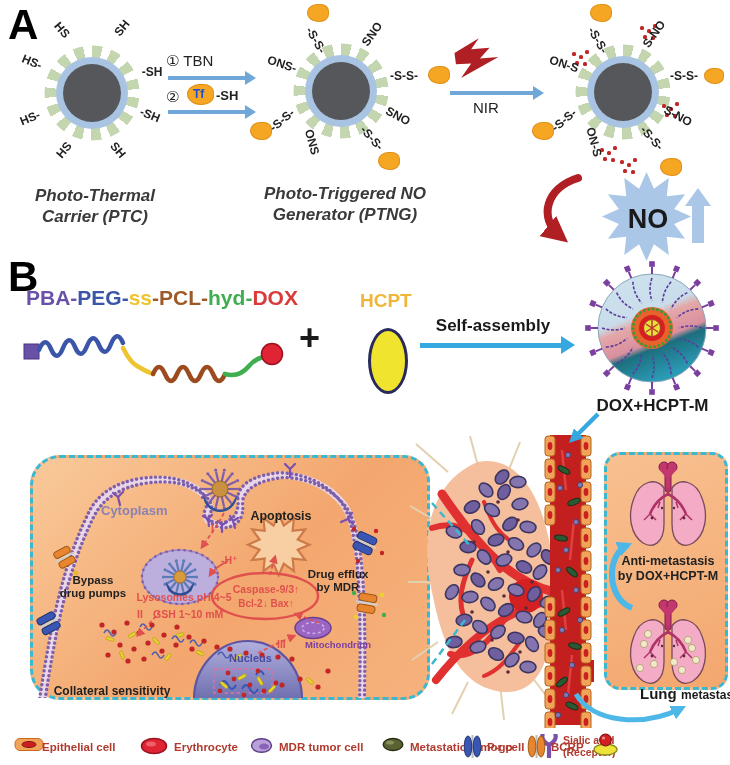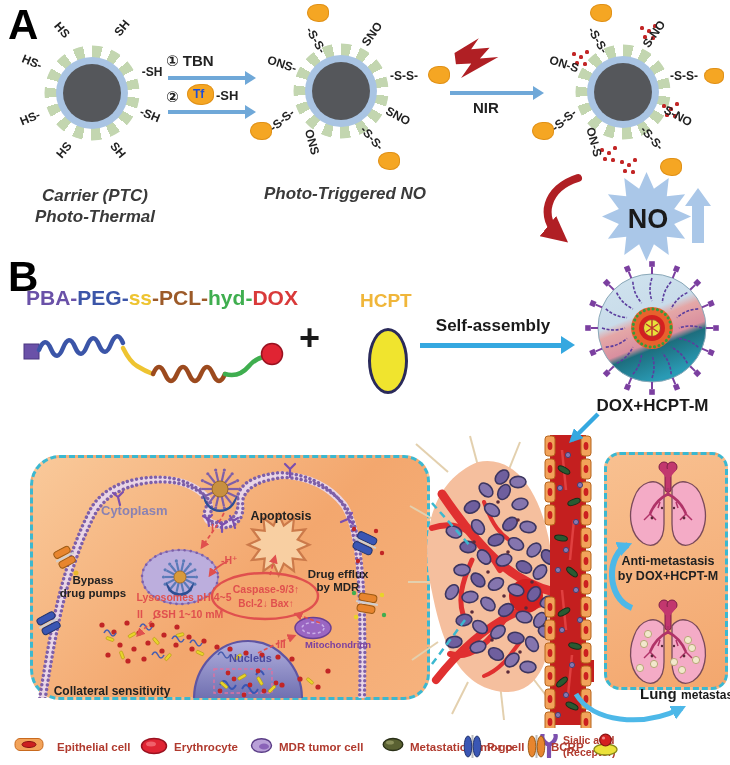--- a/index.html
+++ b/index.html
@@ -18,21 +18,21 @@
      background:repeating-conic-gradient(#c3d6b0 0deg 13deg, rgba(0,0,0,0) 13deg 24deg);
      -webkit-mask:radial-gradient(circle closest-side, transparent 0 32px, #000 33px 47px, transparent 48px);
      mask:radial-gradient(circle closest-side, transparent 0 32px, #000 33px 47px, transparent 48px);}
   .np-ring{position:absolute;left:12px;top:12px;width:72px;height:72px;border-radius:50%;background:#a9c4e3;}
   .np-core{position:absolute;left:19px;top:19px;width:58px;height:58px;border-radius:50%;background:#55575b;}
   .arr{position:absolute;background:#6fa8d8;height:4px;z-index:4;}
   .arr::after{content:"";position:absolute;right:-10px;top:-5px;border:7px solid transparent;
               border-left:11px solid #6fa8d8;border-right:0;}
   .arr.big{height:5px;background:#35a8e0;}
   .arr.big::after{border:9px solid transparent;border-left:14px solid #35a8e0;border-right:0;top:-7px;right:-13px;}
-  .bold15{font-size:15px;font-weight:700;color:#222;}
+  .bold15{font-size:15px;font-weight:400;color:#222;}
   .dotc{position:absolute;width:4px;height:4px;background:#c22525;border-radius:1.5px;z-index:6;}
   #cellbox{position:absolute;left:30px;top:455px;width:400px;height:245px;border-radius:30px 26px 26px 30px;
      background:linear-gradient(135deg,#f9c countryside99a,#f2a368);
      background:linear-gradient(135deg,#f9c99a 0%,#f3a76e 55%,#f6b27d 100%);
      border:3px dashed #3bb8d0;box-sizing:border-box;z-index:2;}
   #rightpanel{position:absolute;left:604px;top:452px;width:124px;height:238px;border-radius:16px;
      background:linear-gradient(160deg,#f8c090 0%,#f3a76e 100%);
      border:3px dashed #3bb8d0;box-sizing:border-box;z-index:2;}
   .cell-label{position:absolute;z-index:10;font-weight:800;color:#222;text-align:center;line-height:1.15;}
   .redtxt{color:#e0504e;}
@@ -71,25 +71,26 @@
   <div class="txt bold15" style="left:166px;top:88px;">②</div>
   <div class="blob" style="left:187px;top:84px;width:27px;height:21px;z-index:9;"></div>
   <div class="txt" style="left:193px;top:87px;font-size:12px;font-weight:800;color:#1d4ed8;">Tf</div>
   <div class="txt" style="left:216px;top:88px;font-size:13px;font-weight:800;color:#222;">-SH</div>
   <div class="arr" style="left:168px;top:110px;width:78px;"></div>
 
   <div class="arr" style="left:450px;top:91px;width:84px;"></div>
   <div class="txt bold15" style="left:473px;top:99px;">NIR</div>
 
   <div class="txt cap" style="left:15px;top:185px;width:160px;">
+    <div>Photo-Thermal</div>
     <div>Carrier (PTC)</div>
-    <div>Photo-Thermal</div>
   </div>
   <div class="txt cap" style="left:255px;top:183px;width:180px;">
     <div>Photo-Triggered NO</div>
+    <div>Generator (PTNG)</div>
   </div>
 
   <div class="txt panel-letter" style="left:8px;top:256px;">B</div>
 
   <div class="txt" id="polymer-title" style="left:26px;top:286px;font-size:21px;font-weight:800;letter-spacing:0px;"><span style="color: rgb(106, 81, 168);">PBA-</span><span style="color: rgb(59, 85, 168);">PEG-</span><span style="color: rgb(238, 196, 49);">ss</span><span style="color: rgb(156, 90, 40);">-PCL-</span><span style="color: rgb(63, 174, 79);">hyd-</span><span style="color: rgb(217, 58, 58);">DOX</span></div>
 
   <svg class="abs" style="left:22px;top:316px;z-index:2;" width="268" height="86" viewBox="0 0 268 86">
     <rect x="2" y="28" width="15" height="15" fill="#6a51a8" stroke="#4a3680" stroke-width="1"></rect>
     <path d="M17,34 q6,-15 12,-1 t12,-1 t12,-1 t12,-1 t12,-1 t12,-1 t12,-1" fill="none" stroke="#3b55a8" stroke-width="4.5" stroke-linecap="round"></path>
     <path d="M101,32 q7,14 14,18 q8,5 16,8" fill="none" stroke="#eec431" stroke-width="4.5" stroke-linecap="round"></path>
@@ -729,21 +730,21 @@
 
     <path d="M 632,608 C 606,598 606,554 628,545" fill="none" stroke="#4db8e8" stroke-width="6" marker-end="url(#mSky)"></path>
   </svg>
 
   <div id="legend">
     <div class="legend-item" style="left:14px;">
       <svg class="lgi" width="30" height="15" viewBox="0 0 30 15">
           <rect x="1" y="1.5" width="28" height="12" rx="5" fill="#f2a35a" stroke="#c96a1e"></rect>
           <ellipse cx="15" cy="7.5" rx="7" ry="3" fill="#cc2020" stroke="#8a1212"></ellipse>
         </svg>
-      <span class="legend-label" style="left:43px;">Epithelial cell</span>
+      <span class="legend-label" style="left:28px;">Epithelial cell</span>
     </div>
     <div class="legend-item" style="left:140px;">
       <svg class="lgi" width="28" height="18" viewBox="0 0 28 18">
           <ellipse cx="14" cy="9" rx="12.5" ry="7.5" fill="#e02433" stroke="#9a1220" stroke-width="1.5"></ellipse>
           <ellipse cx="11" cy="7" rx="5" ry="2.5" fill="#f0606a"></ellipse>
         </svg>
       <span class="legend-label" style="left:34px;">Erythrocyte</span>
     </div>
     <div class="legend-item" style="left:250px;">
       <svg class="lgi" width="23" height="17" viewBox="0 0 23 17">

